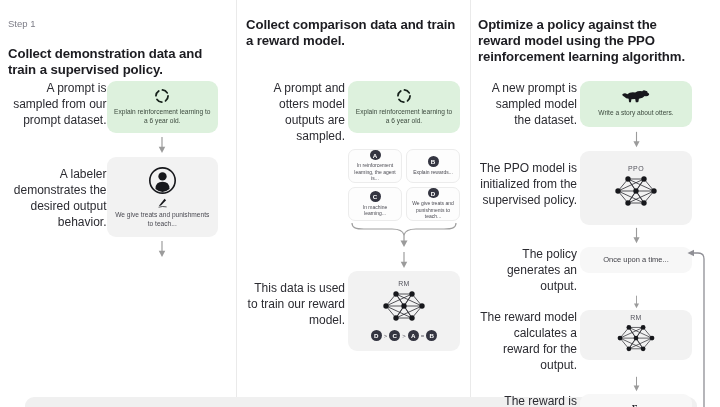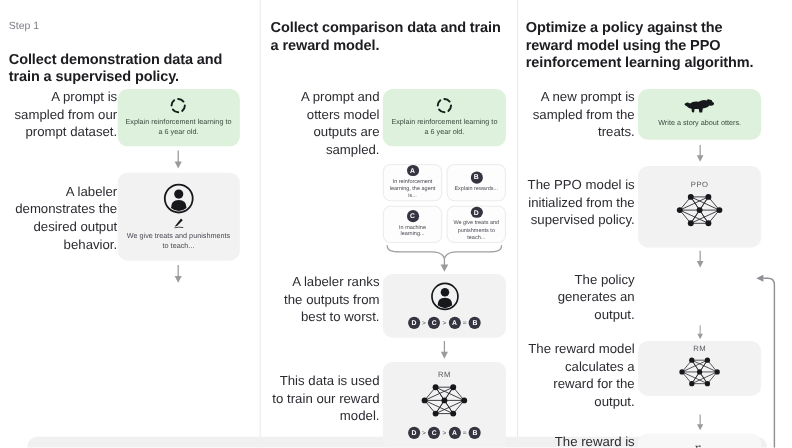--- a/index.html
+++ b/index.html
@@ -175,74 +175,57 @@
       </div>
       <div class="arrow-row" style="height:28px">
           <div class="arrow-slot">
         <svg class="icon" width="112" height="27">
           <path d="M4 2 C4 7 8 8 16 8 L44 8 C51 8 55 10 56 14 C57 10 61 8 68 8 L96 8 C104 8 108 7 108 2" stroke="#a0a0a0" stroke-width="1.2" fill="none"></path>
           <line x1="56" y1="14" x2="56" y2="20" stroke="#9b9b9b" stroke-width="1.2"></line>
           <polygon points="52.5,19.5 59.5,19.5 56,26" fill="#9b9b9b"></polygon>
         </svg>
       </div>
         </div>
-      <div class="row">
-        <div class="ltext">A labeler ranks the outputs from best to worst.</div>
-        <div class="gbox gray" style="height:58px">
-          <svg class="icon" width="27" height="27">
-              <use href="#person"></use>
+      <div class="arrow-row" style="height:22px">
+          <div class="arrow-slot">
+        <svg class="icon" width="10" height="18">
+              <use href="#darr"></use>
+            </svg>
+      </div>
+        </div>
+      <div class="row">
+        <div class="ltext pt">This data is used to train our reward model.</div>
+        <div class="gbox gray" style="height:80px">
+          <div class="boxlabel">RM</div>
+          <svg class="icon" width="44" height="36">
+              <use href="#net"></use>
             </svg>
           <div class="rankrow">
             <div class="chip">D</div>
             <span class="sep">&gt;</span>
             <div class="chip">C</div>
             <span class="sep">&gt;</span>
             <div class="chip">A</div>
             <span class="sep">=</span>
             <div class="chip">B</div>
           </div>
         </div>
       </div>
-      <div class="arrow-row" style="height:22px">
-          <div class="arrow-slot">
-        <svg class="icon" width="10" height="18">
-              <use href="#darr"></use>
-            </svg>
-      </div>
-        </div>
-      <div class="row">
-        <div class="ltext pt">This data is used to train our reward model.</div>
-        <div class="gbox gray" style="height:80px">
-          <div class="boxlabel">RM</div>
-          <svg class="icon" width="44" height="36">
-              <use href="#net"></use>
-            </svg>
-          <div class="rankrow">
-            <div class="chip">D</div>
-            <span class="sep">&gt;</span>
-            <div class="chip">C</div>
-            <span class="sep">&gt;</span>
-            <div class="chip">A</div>
-            <span class="sep">=</span>
-            <div class="chip">B</div>
-          </div>
-        </div>
-      </div>
     </div>
   </div>
 
   <div class="col" id="col3">
     <div class="title">Optimize a policy against the reward model using the PPO reinforcement learning algorithm.</div>
     <div class="rows">
       <svg class="fb" viewBox="0 0 28 246">
         <path d="M4 224 L16 224 Q22 224 22 218 L22 28 Q22 22 16 22 L12 22" stroke="#8f8f95" stroke-width="1.3" fill="none"></path>
         <polygon points="12,18.8 12,25.2 5.5,22" fill="#8f8f95"></polygon>
       </svg>
       <div class="row">
-        <div class="ltext">A new prompt is sampled from the treats.</div>
+        <div class="ltext">A new prompt is sampled model the dataset.</div>
         <div class="gbox green" style="height:46px">
           <svg class="icon" width="30" height="15">
               <use href="#otter"></use>
             </svg>
           <div class="caption">Write a story about otters.</div>
         </div>
       </div>
       <div class="arrow-row" style="height:22px">
           <div class="arrow-slot">
         <svg class="icon" width="9" height="17">
@@ -261,20 +244,21 @@
       </div>
       <div class="arrow-row" style="height:22px">
           <div class="arrow-slot">
         <svg class="icon" width="9" height="17">
               <use href="#darr"></use>
             </svg>
       </div>
         </div>
       <div class="row">
         <div class="ltext">The policy generates an output.</div>
+        <div class="gbox lightbox" style="height:26px;font-size:7.5px;color:#3f3f46">Once upon a time...</div>
       </div>
       <div class="arrow-row" style="height:15px">
           <div class="arrow-slot">
         <svg class="icon" width="9" height="14">
               <use href="#darr"></use>
             </svg>
       </div>
         </div>
       <div class="row">
         <div class="ltext">The reward model calculates a reward for the output.</div>

